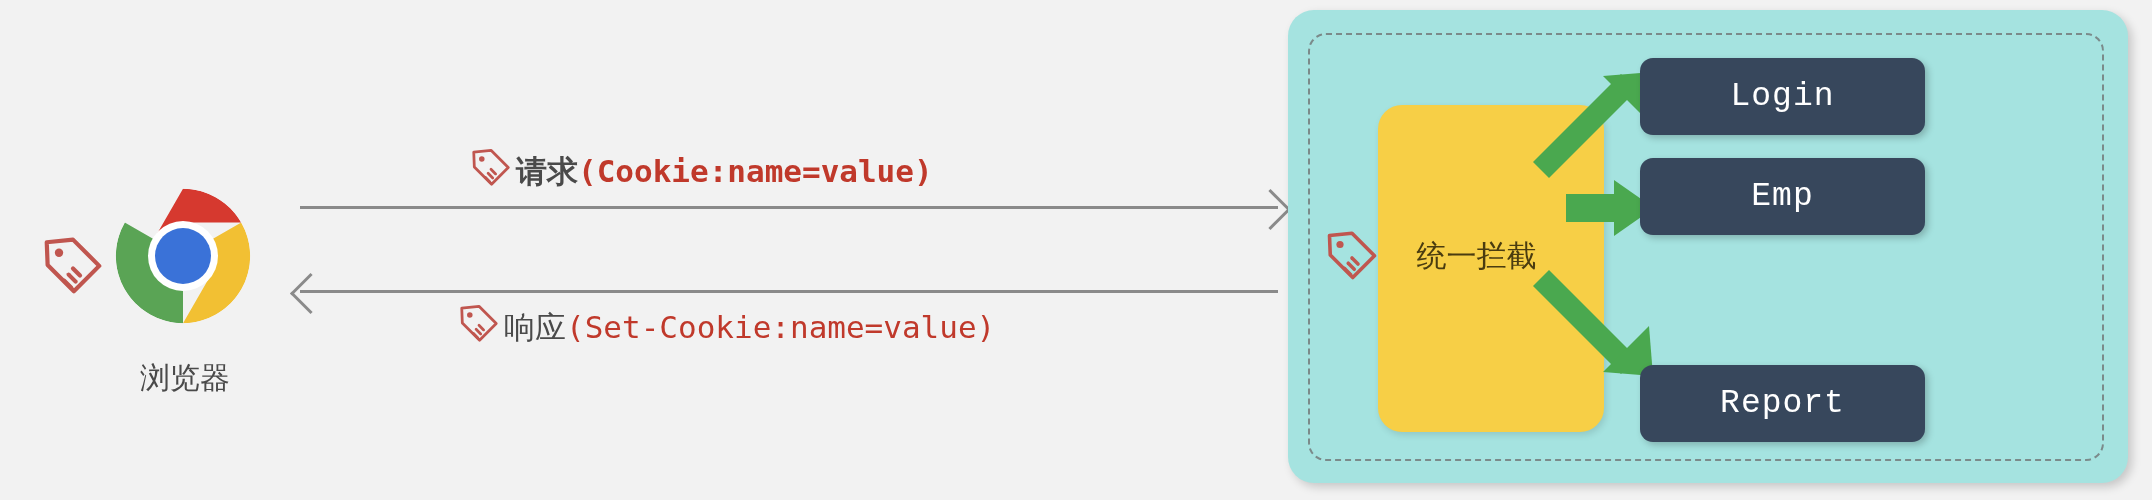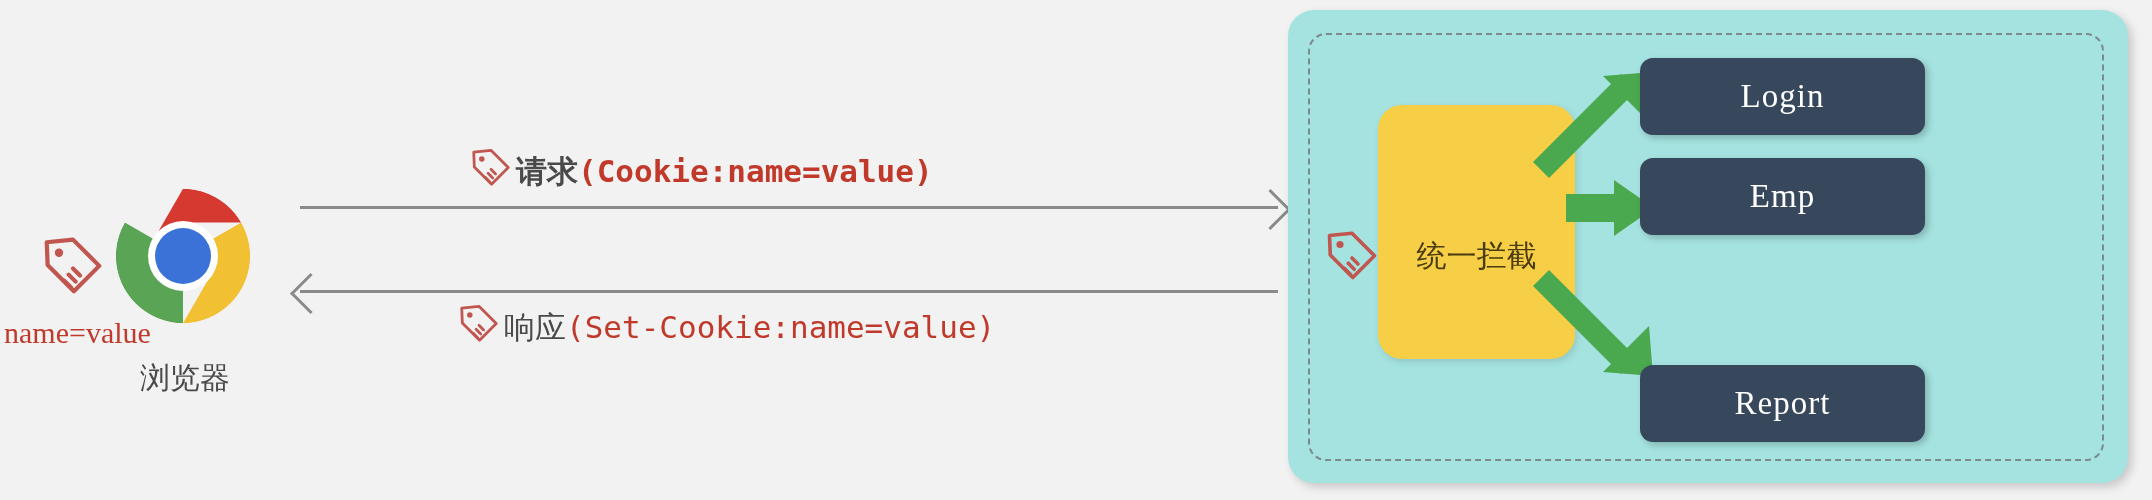--- a/index.html
+++ b/index.html
@@ -6,21 +6,21 @@
   body{
     width:2152px;height:500px;
     background:#f2f2f2;
     font-family:"Liberation Sans","DejaVu Sans",sans-serif;
     overflow:hidden;
   }
   #stage{position:relative;width:2152px;height:500px;}
 
   
   .abs{position:absolute;}
-  .mono{font-family:Liberation Serif, serif;}
+  .mono{font-family:Liberation Mono, monospace;}
 
   
   #chrome-logo{left:113px;top:186px;width:140px;height:140px;}
 
   #cookie-tag-client{left:38px;top:230px;width:70px;height:70px;}
 
   #client-cookie-text{
     left:4px;top:316px;width:190px;
     font-size:30px;letter-spacing:0px;
     color:#c0392b;white-space:nowrap;
@@ -53,23 +53,24 @@
     background:#a5e3e0;border-radius:26px;
     box-shadow:4px 4px 10px rgba(0,0,0,0.18);
   }
   #server-dashed{
     left:20px;top:23px;width:796px;height:428px;
     border:2px dashed #7b8a8a;border-radius:18px;
     box-sizing:border-box;
   }
 
   #interceptor-box{
-    left:90px;top:95px;width:197px;height:254px;
+    left:90px;top:95px;width:197px;height:327px;
     background:#f7cf46;border-radius:24px;
     box-shadow:2px 3px 7px rgba(0,0,0,0.12);
+    padding-left:29px;
   }
   #interceptor-label{
     position:absolute;left:0;top:0;width:197px;height:303px;
     display:flex;align-items:center;justify-content:center;
     font-size:30px;color:#4a3c10;white-space:nowrap;
   }
   #cookie-tag-server{left:34px;top:215px;width:60px;height:60px;}
 
   
   .endpoint{
@@ -113,21 +114,20 @@
   <svg class="abs" id="cookie-tag-client" viewBox="0 0 40 40">
     <g fill="none" stroke="#c0564f" stroke-width="2.4" stroke-linejoin="round" stroke-linecap="round">
       <path d="M5 7 L20 5.5 L35 20.5 L20.5 35 L5.5 20 Z"></path>
       <circle cx="12" cy="13" r="2.4" fill="#c0564f" stroke="none"></circle>
       <path d="M20 22 L24 26"></path>
       <path d="M17.5 25.5 L21.5 29.5"></path>
       <path d="M15 29 L19 33"></path>
     </g>
   </svg>
 
-  <div class="abs mono" id="client-cookie-text">name=value</div>
 
   <div class="abs" id="client-label">浏览器</div>
 
   <div class="abs flow-line" id="request-line"></div>
   <div class="abs arrow-head" id="request-head"></div>
 
   <div class="abs flow-label" id="request-label">
     <svg class="tag-inline" viewBox="0 0 40 40">
       <g fill="none" stroke="#c0564f" stroke-width="2.4" stroke-linejoin="round" stroke-linecap="round">
         <path d="M5 7 L20 5.5 L35 20.5 L20.5 35 L5.5 20 Z"></path>

